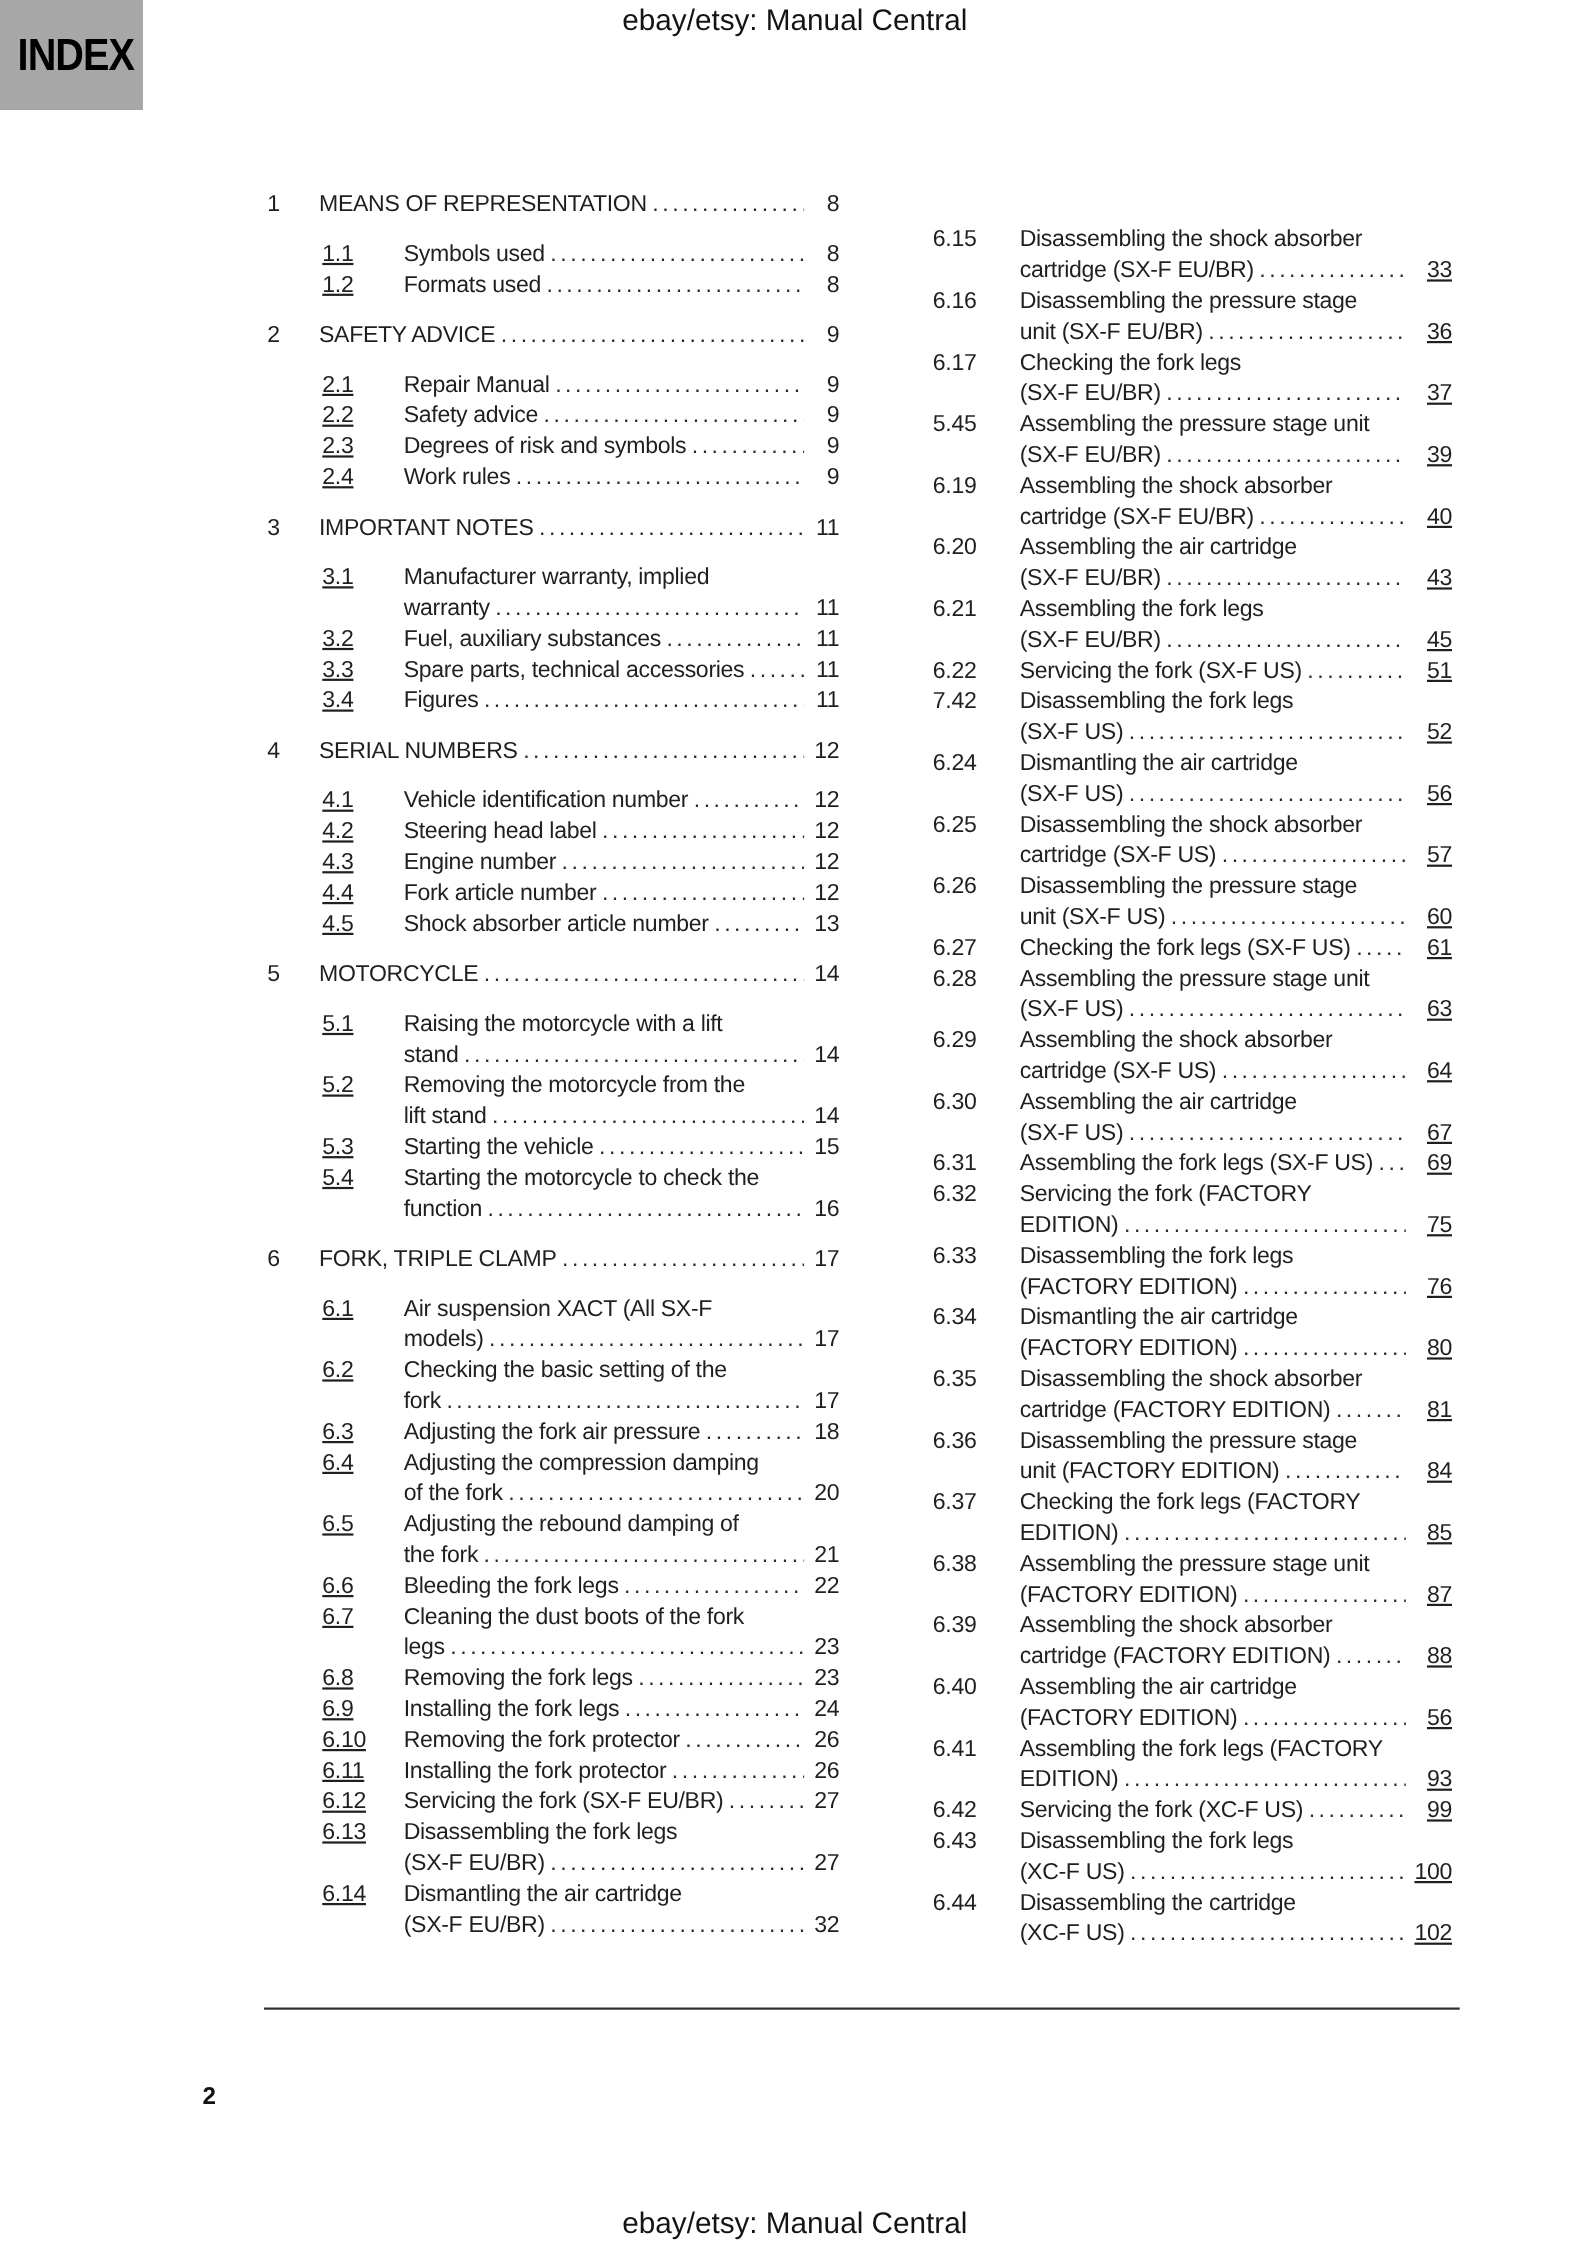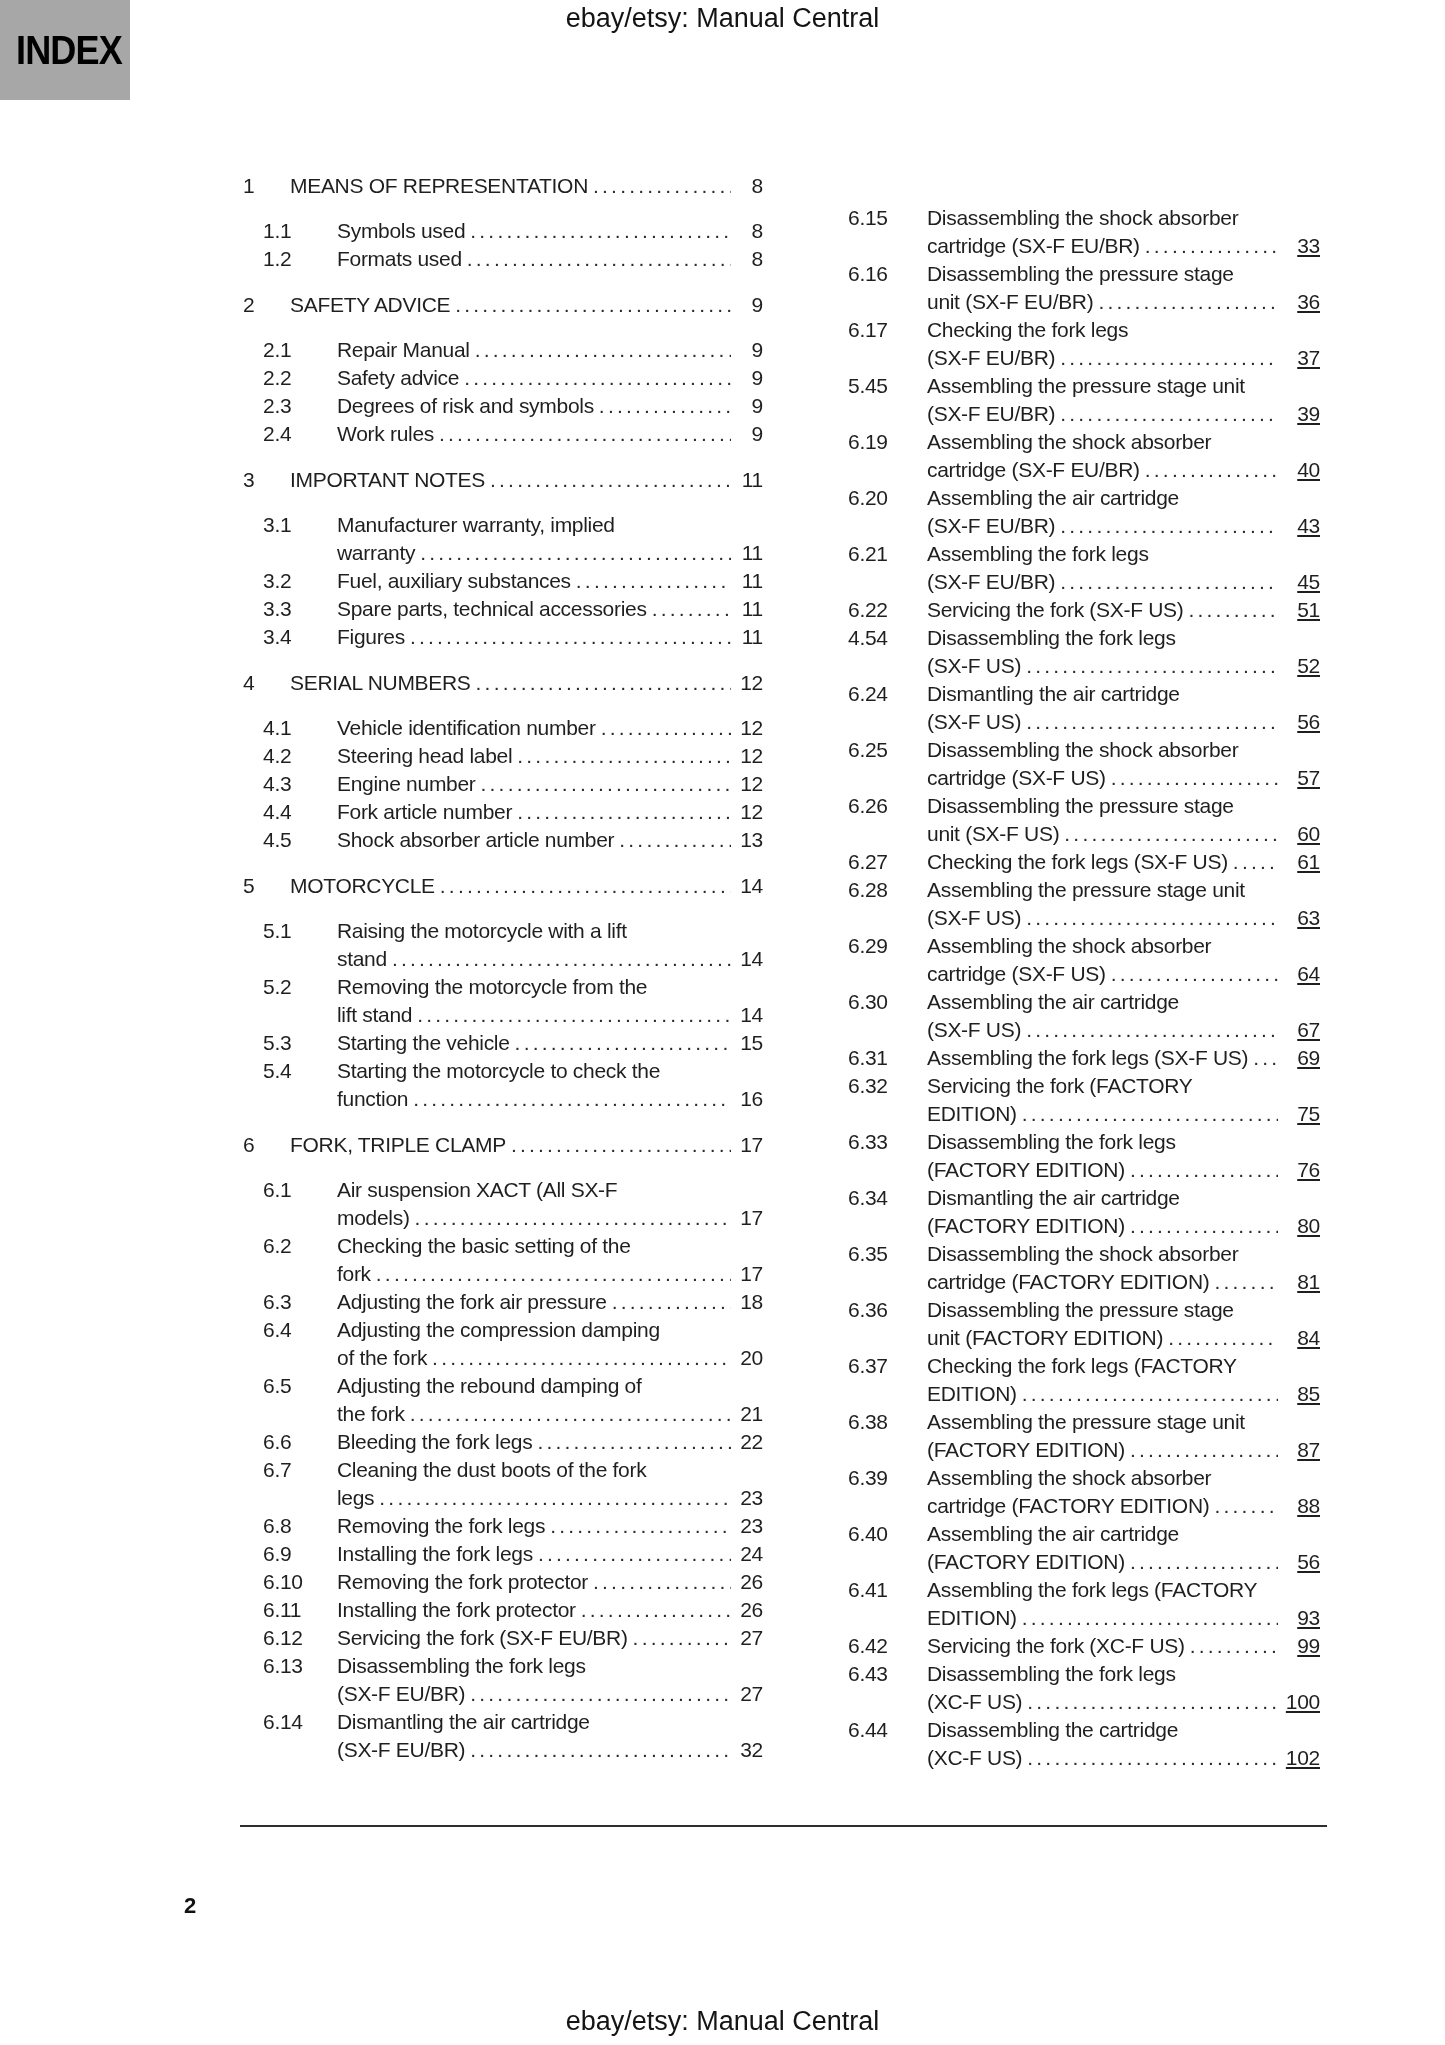--- a/index.html
+++ b/index.html
@@ -39,21 +39,21 @@
     letter-spacing: -0.3px;
   }
   .col-left  { left: 243px; width: 520px; }
   .col-right { left: 848px; width: 472px; margin-top: 32px; }
 
   .entry { display: flex; }
   .entry .num { flex: none; }
   .entry.section { margin-top: 18px; margin-bottom: 17px; }
   .entry.section:first-child { margin-top: 0; }
   .section .num { width: 47px; }
-  .col-left .sub .num  { margin-left: 20px; width: 74px; }
+  .col-left .sub .num  { margin-left: 50px; width: 74px; text-decoration: underline; }
   .col-right .sub .num { margin-left: 0;    width: 79px; }
 
   .body { flex: 1 1 auto; min-width: 0; }
   .line { display: flex; align-items: baseline; white-space: nowrap; }
   .leader {
     flex: 1 1 0; min-width: 6px;
     overflow: hidden;
     margin: 0 6px 0 5px;
     letter-spacing: 3.2px;
     color: #2a2a2a;
@@ -606,21 +606,21 @@
       <span class="num">6.22</span>
       <div class="body">
         <div class="line">
           <span class="txt">Servicing the fork (SX-F US)</span>
           <span class="leader">................................................................................................................................................................</span>
           <span class="page">51</span>
         </div>
       </div>
     </div>
     <div class="entry sub">
-      <span class="num">4.54</span>
+      <span class="num">7.42</span>
       <div class="body">
         <div class="line">
           <span class="txt">Disassembling the fork legs</span>
         </div>
         <div class="line">
           <span class="txt">(SX-F US)</span>
           <span class="leader">................................................................................................................................................................</span>
           <span class="page">52</span>
         </div>
       </div>

